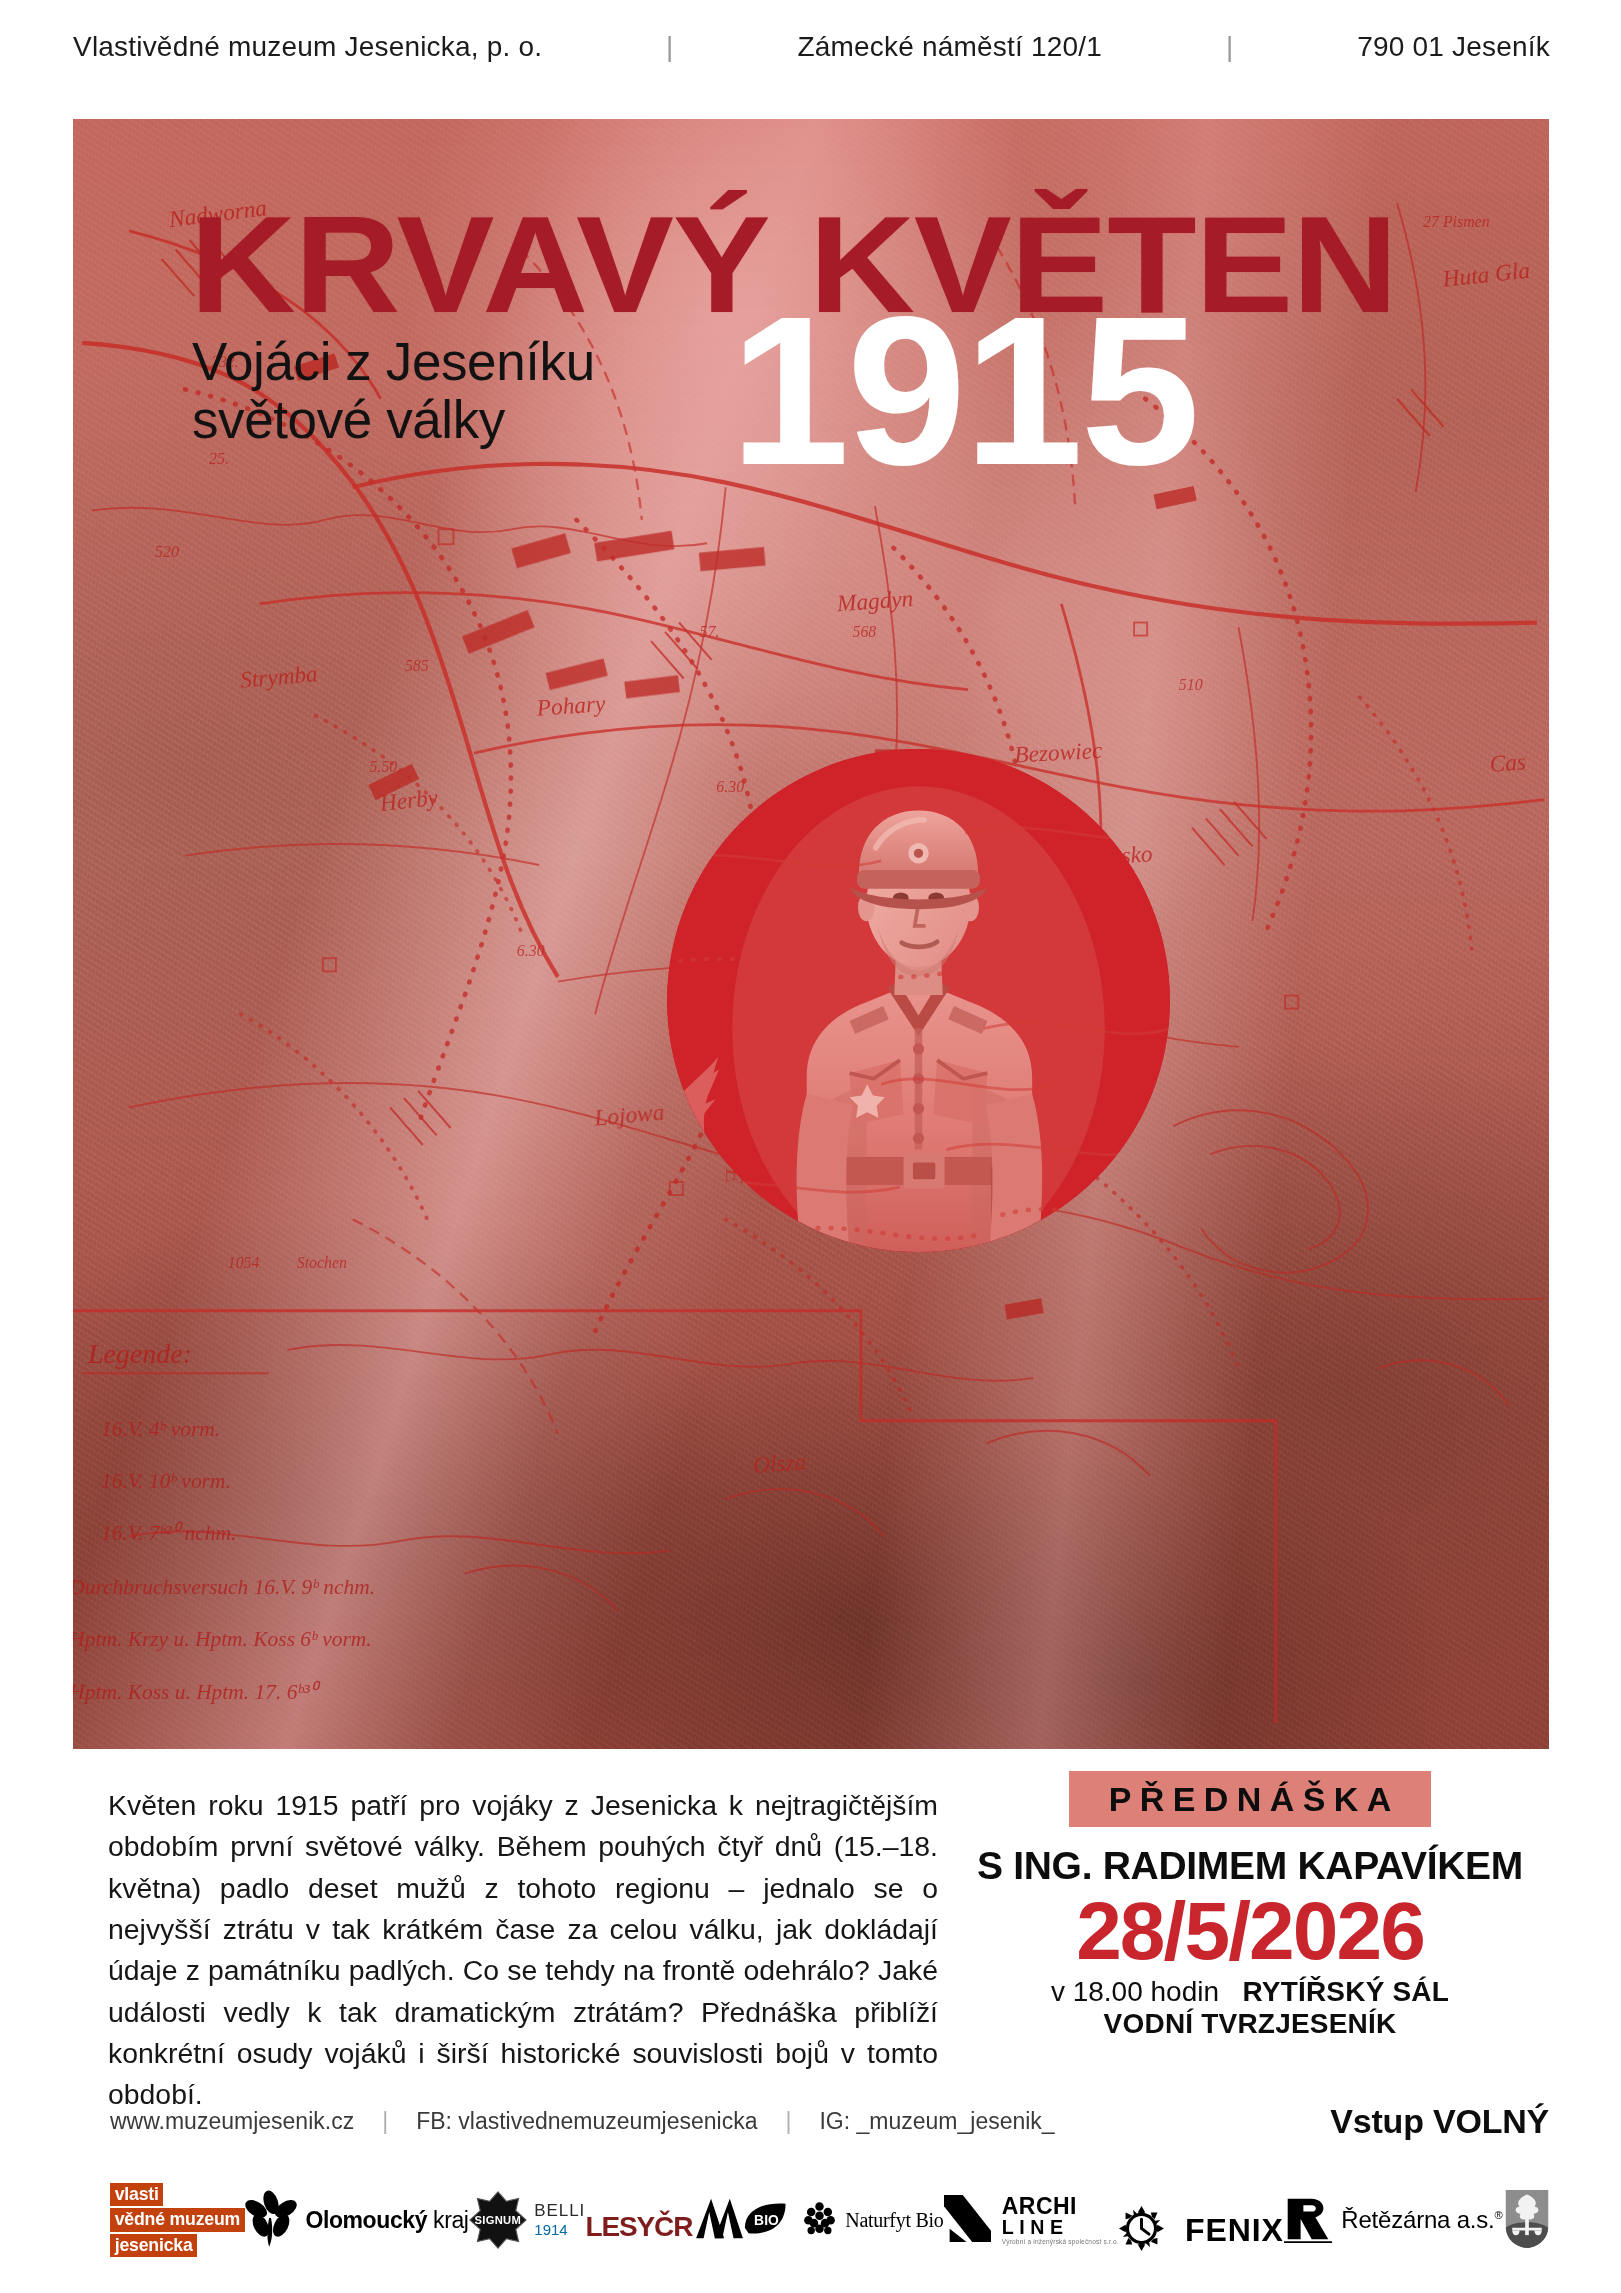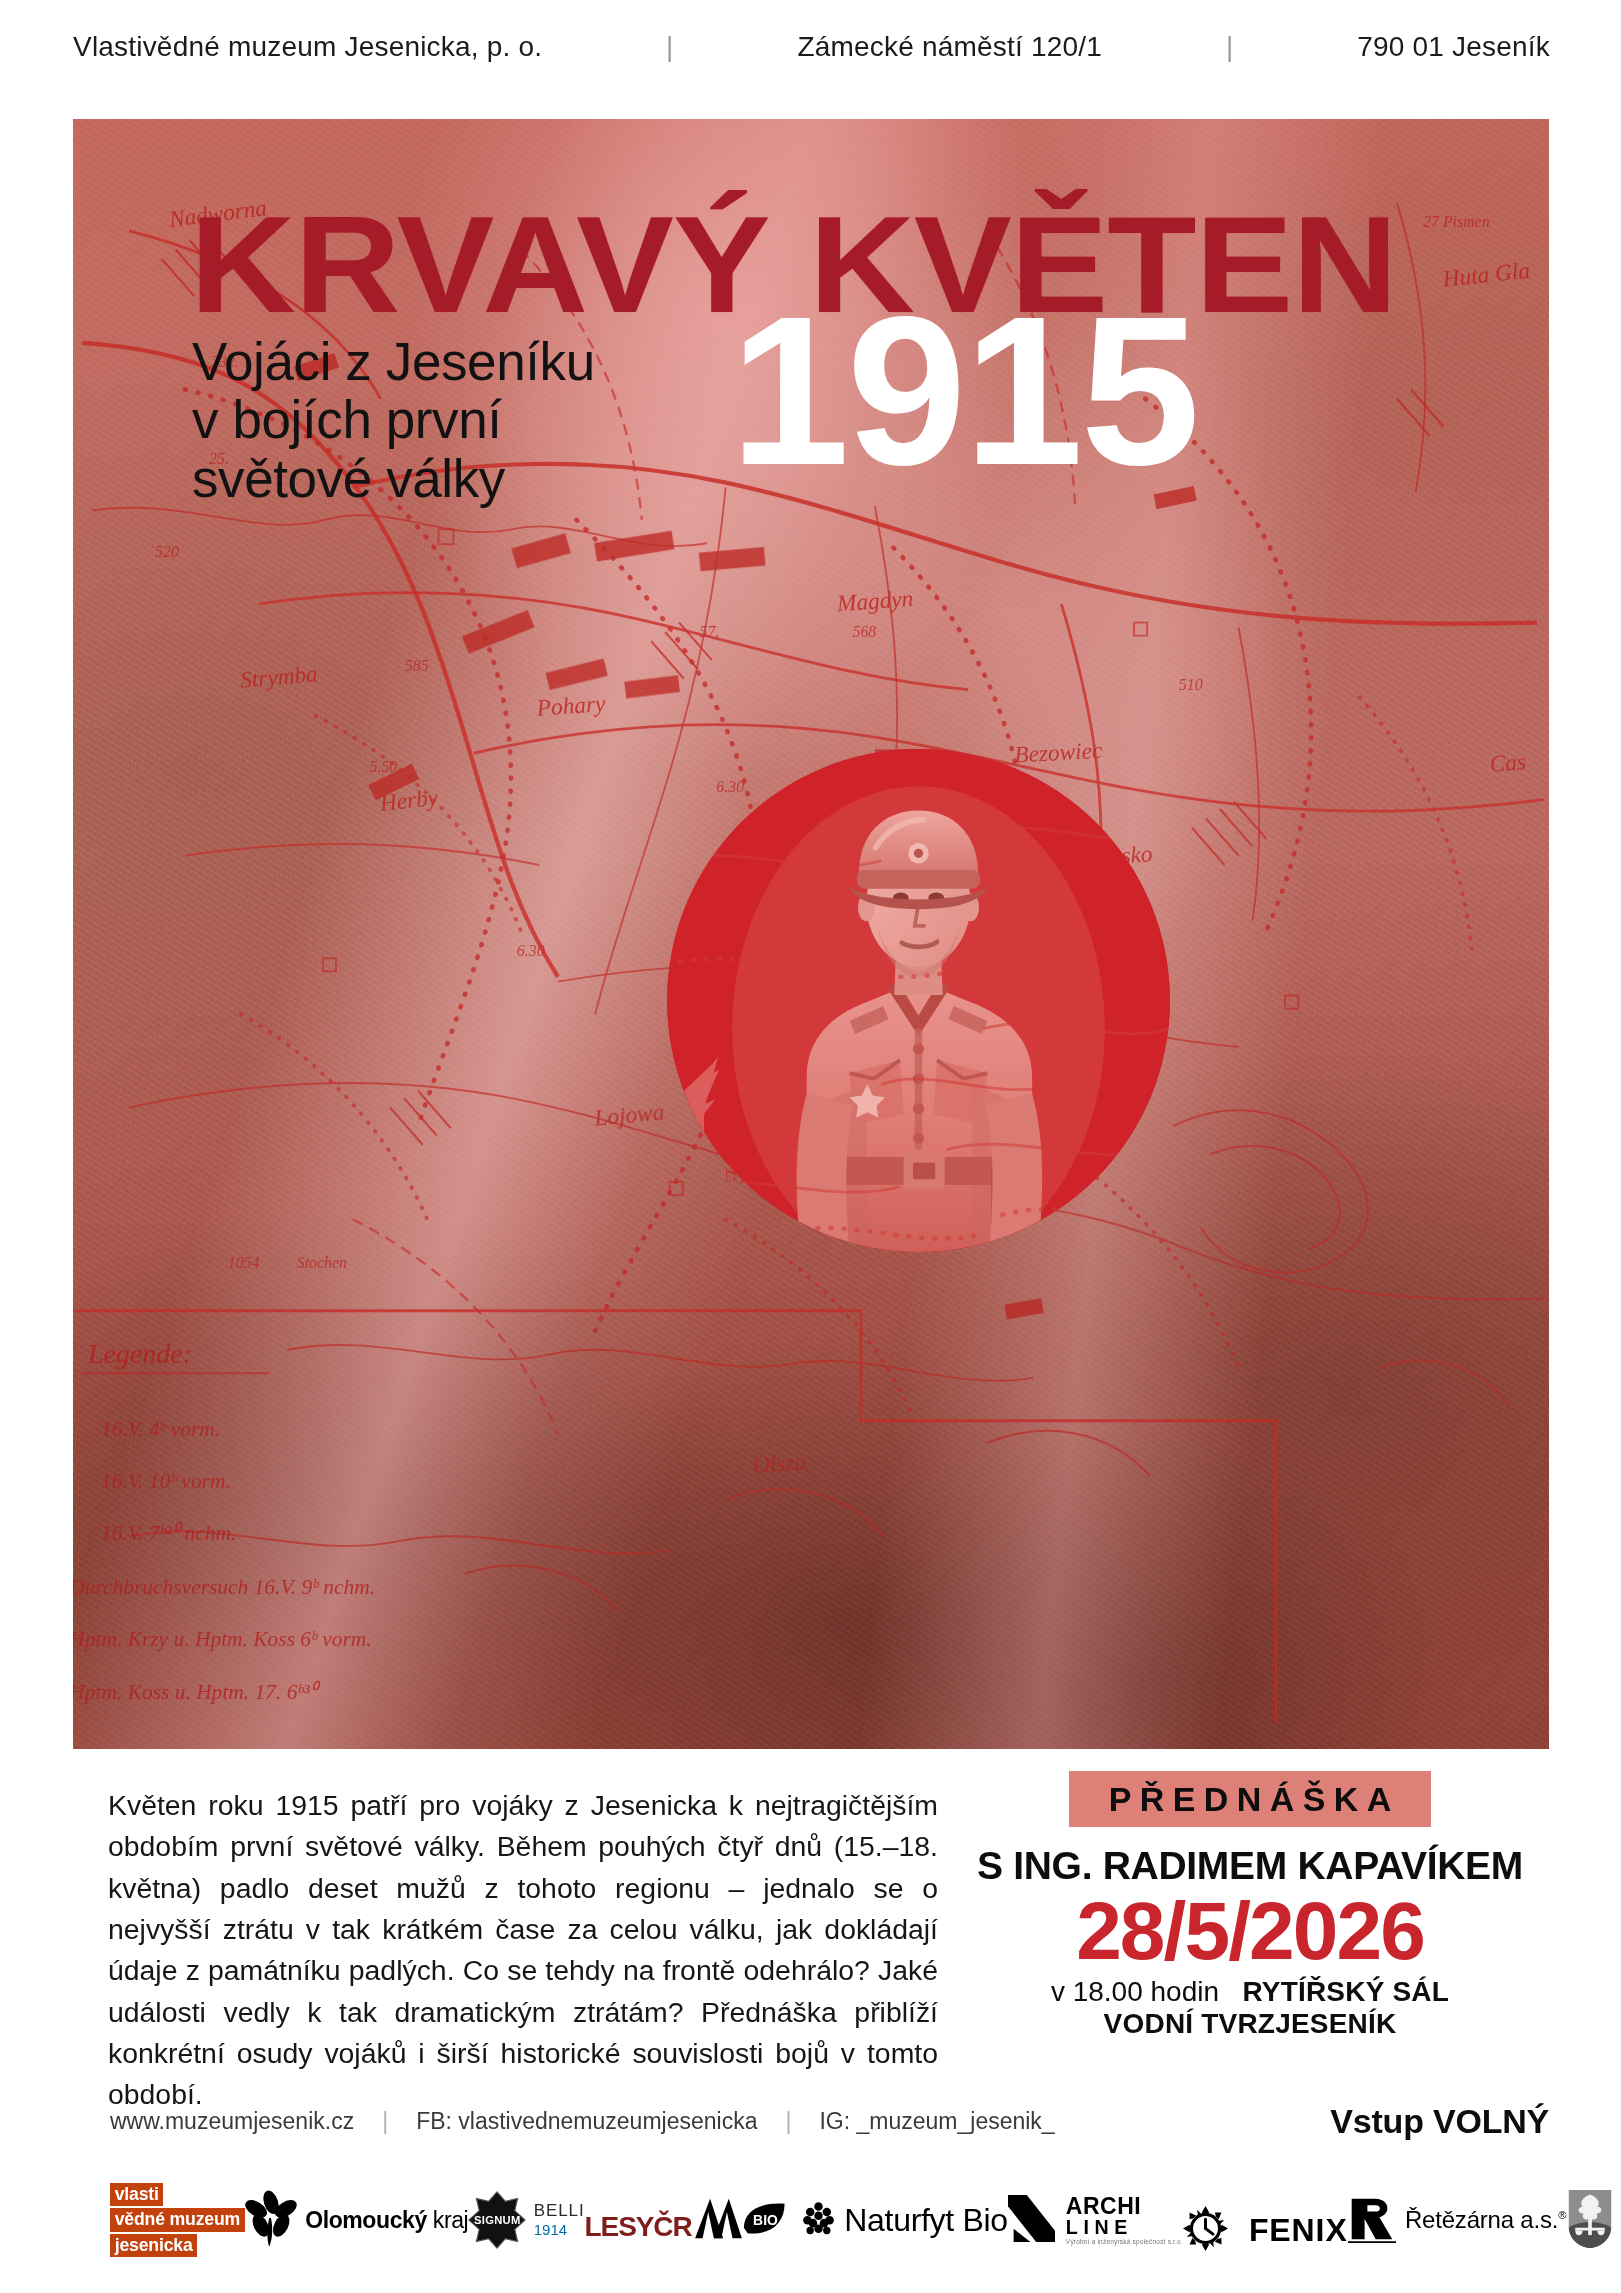--- a/index.html
+++ b/index.html
@@ -310,21 +310,21 @@
     letter-spacing: 0.3px;
   }
   .logo-signum .sg-side { line-height: 1.2; }
   .logo-signum .sg-side .s1 { font-size: 17px; color: #2b2b2b; letter-spacing: 0.9px; display:block; }
   .logo-signum .sg-side .s2 { font-size: 15px; color: #0369a1; display:block; }
 
   .logo-lesy { gap: 3.7px; align-items: flex-end; }
   .logo-lesy .lc-word { font-size: 28px; font-weight: 800; color: #7f1d1d; letter-spacing: -1.1px; }
 
   .logo-naturfyt { gap: 7.5px; }
-  .logo-naturfyt .nf-text { font-size: 32px; color: #000; letter-spacing: -0.3px; white-space: nowrap; }
+  .logo-naturfyt .nf-text { font-size: 20px; color: #000; letter-spacing: -0.3px; white-space: nowrap; font-family: Liberation Serif, serif; }
 
   .logo-archi { gap: 11px; }
   .logo-archi .ar-side { line-height: 1.0; }
   .logo-archi .ar-side .a1 { display:block; font-size: 23px; font-weight: 600; color: #000; letter-spacing: 0.5px; }
   .logo-archi .ar-side .a2 { display:block; font-size: 19.6px; font-weight: 700; color: #000; letter-spacing: 5.6px; }
   .logo-archi .ar-sub { display:block; font-size: 6.5px; color: #777; letter-spacing: 0.2px; margin-top: 1.9px; }
 
   .logo-fenix { gap: 21px; margin-top: 20px; }
   .logo-fenix .fx-word { font-size: 32px; font-weight: 800; color: #000; letter-spacing: 0.9px; }
 
@@ -618,21 +618,20 @@
             </g>
           </g>
         </svg>
       </div>
     </div>
 
     <div class="hero-title">KRVAVÝ KVĚTEN</div>
 
     <div class="hero-subtitle">
       <span class="ln">Vojáci z Jeseníku</span>
-      <span class="ln">v bojích první</span>
       <span class="ln">světové války</span>
     </div>
 
     <div class="hero-year">1915</div>
   </div>
 
   <div class="body-col">Květen roku 1915 patří pro vojáky z Jesenicka k nejtragičtějším obdobím první světové války. Během pouhých čtyř dnů (15.–18. května) padlo deset mužů z tohoto regionu – jednalo se o nejvyšší ztrátu v tak krátkém čase za celou válku, jak dokládají údaje z památníku padlých. Co se tehdy na frontě odehrálo? Jaké události vedly k tak dramatickým ztrátám? Přednáška přiblíží konkrétní osudy vojáků i širší historické souvislosti bojů v tomto období.</div>
 
   <div class="event-col">
     <div class="badge-lecture">PŘEDNÁŠKA</div>

